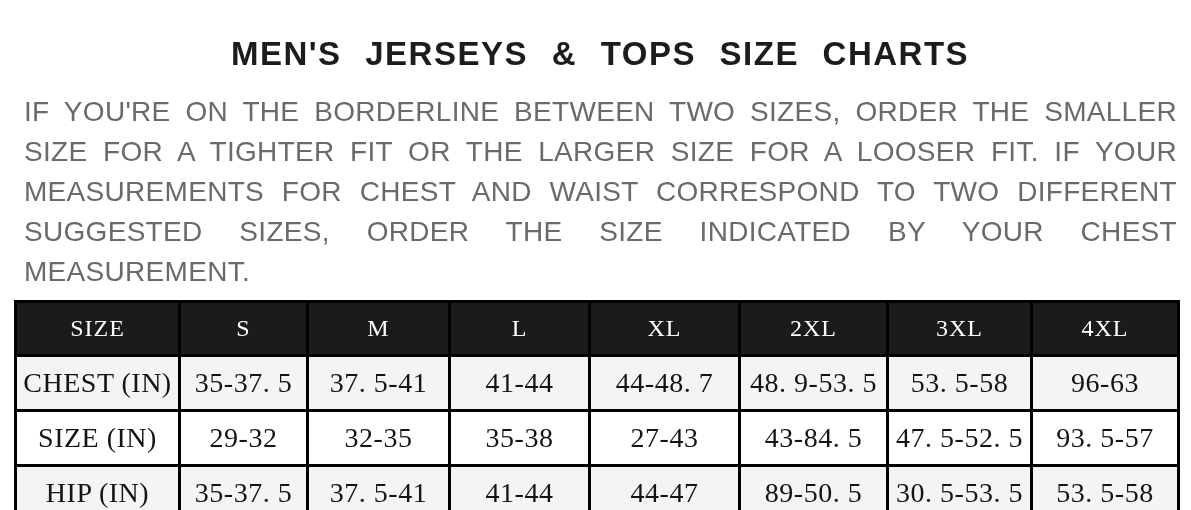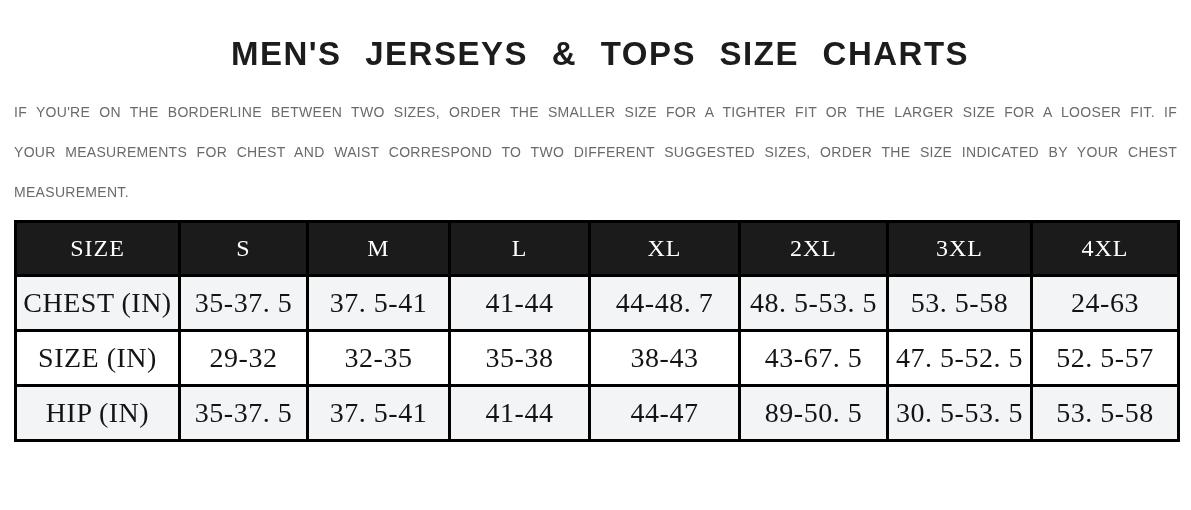--- a/index.html
+++ b/index.html
@@ -18,23 +18,23 @@
     text-align: center;
     font-family: "Liberation Sans", sans-serif;
     font-weight: bold;
     font-size: 33px;
     line-height: 35px;
     color: #1c1c1c;
     letter-spacing: 1.5px;
     word-spacing: 13px;
   }
   .intro {
-    margin: 21px 14px 0 14px;
+    margin: 21px 14px 0 24px;
     font-family: "Liberation Sans", sans-serif;
-    font-size: 14px;
+    font-size: 28px;
     line-height: 40px;
     color: #6a6a6a;
     text-align: justify;
     letter-spacing: 0.3px;
     word-spacing: 4px;
   }
   table.size-table {
     margin: 8px 0 0 14px;
     width: 1163px;
     border-collapse: collapse;
@@ -97,33 +97,33 @@
       <th>4XL</th>
     </tr>
   </thead>
   <tbody>
     <tr>
       <td>CHEST (IN)</td>
       <td>35-37. 5</td>
       <td>37. 5-41</td>
       <td>41-44</td>
       <td>44-48. 7</td>
-      <td>48. 5-53. 5</td>
+      <td>48. 9-53. 5</td>
       <td>53. 5-58</td>
-      <td>24-63</td>
+      <td>96-63</td>
     </tr>
     <tr>
       <td>SIZE (IN)</td>
       <td>29-32</td>
       <td>32-35</td>
       <td>35-38</td>
-      <td>38-43</td>
-      <td>43-67. 5</td>
+      <td>27-43</td>
+      <td>43-84. 5</td>
       <td>47. 5-52. 5</td>
-      <td>52. 5-57</td>
+      <td>93. 5-57</td>
     </tr>
     <tr>
       <td>HIP (IN)</td>
       <td>35-37. 5</td>
       <td>37. 5-41</td>
       <td>41-44</td>
       <td>44-47</td>
       <td>89-50. 5</td>
       <td>30. 5-53. 5</td>
       <td>53. 5-58</td>

